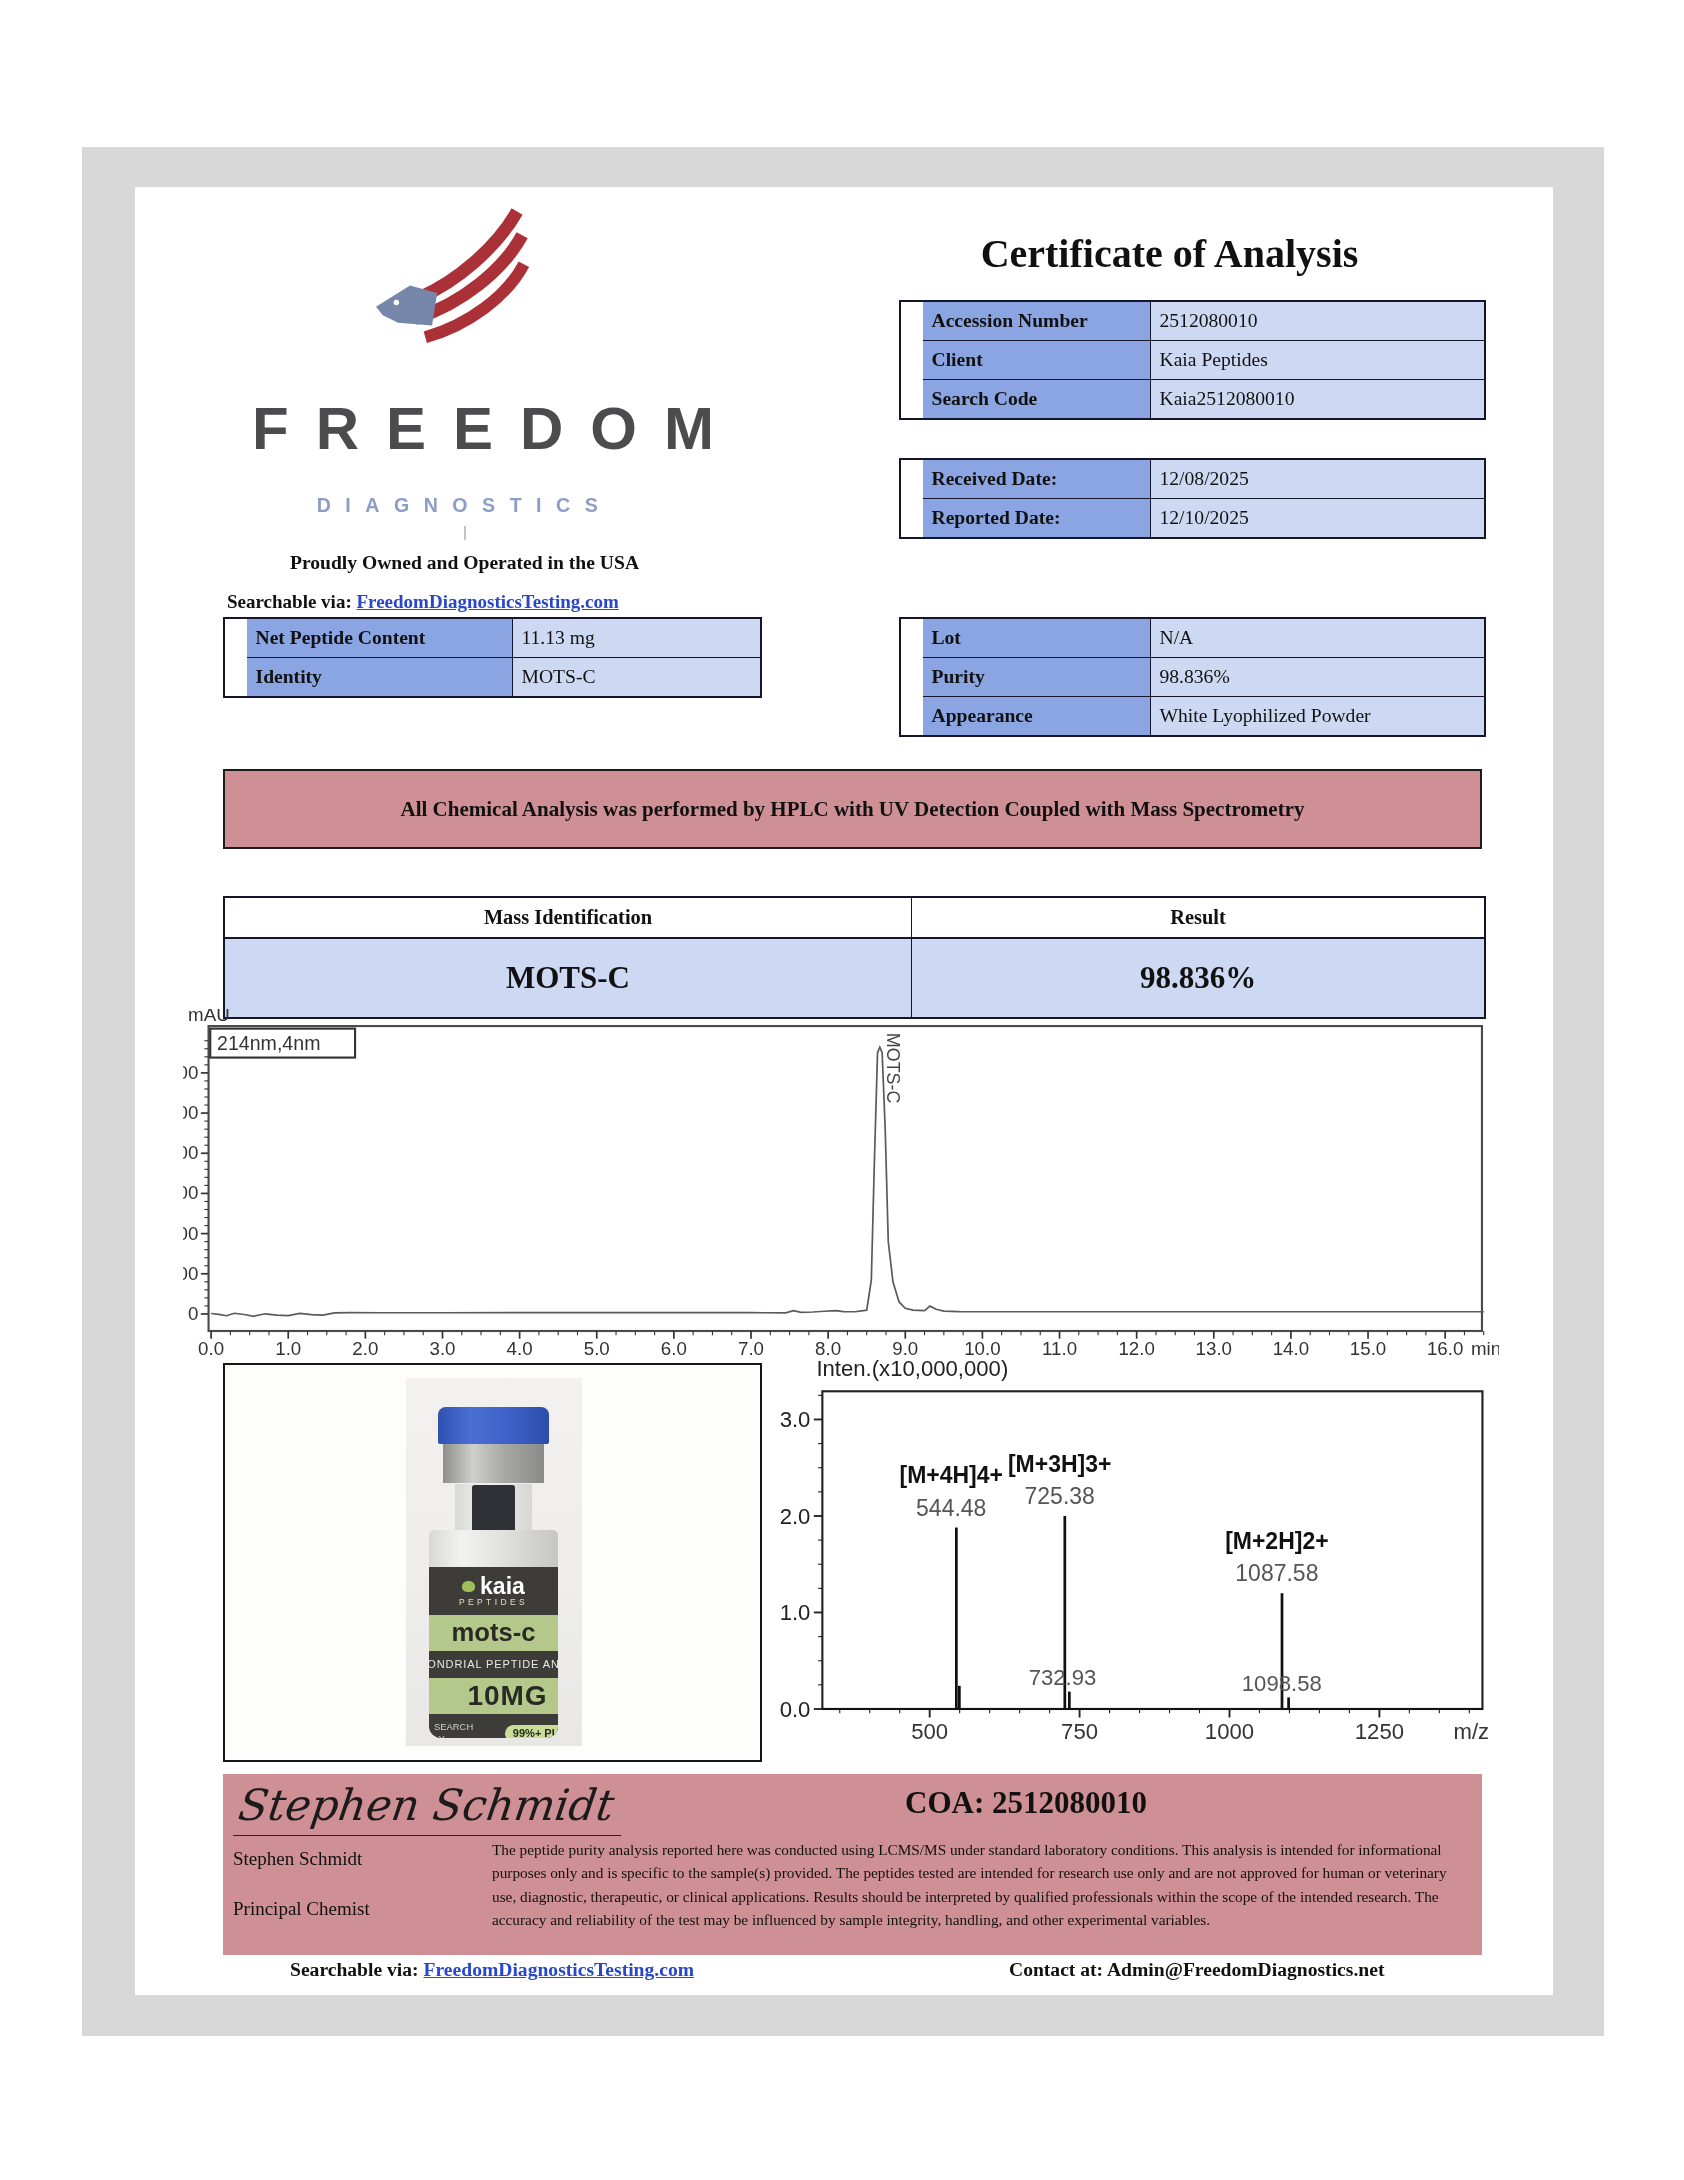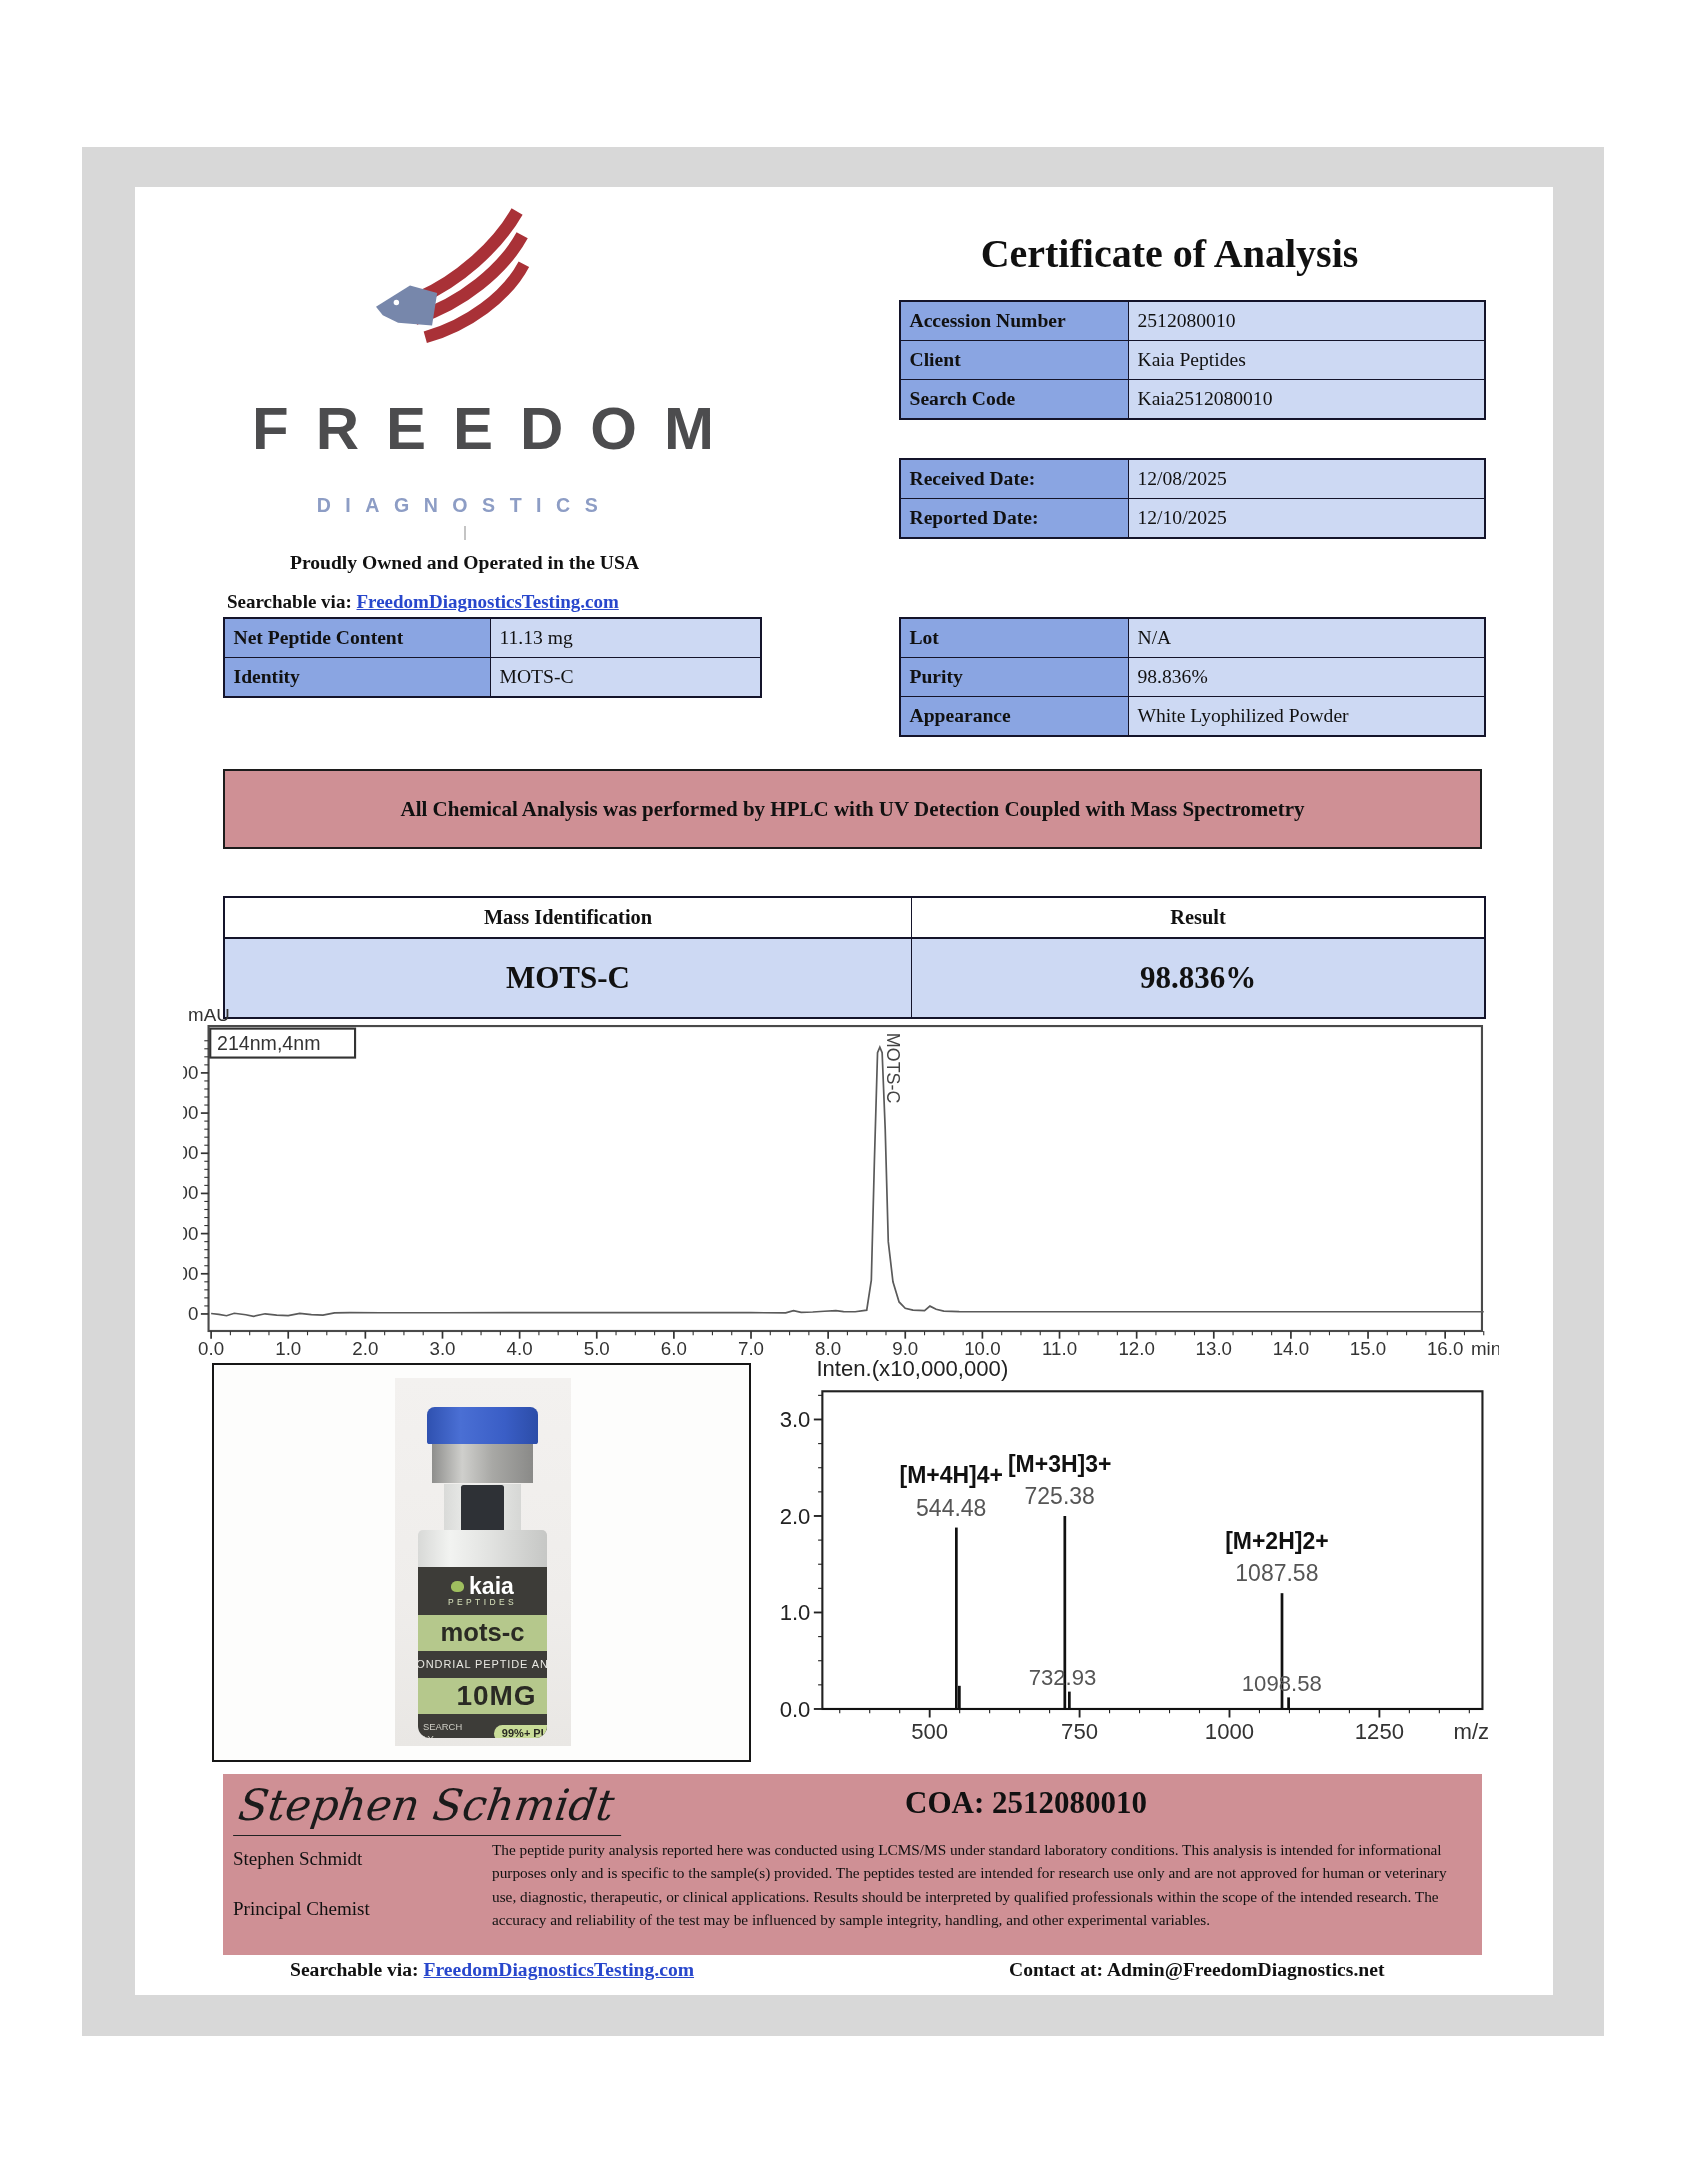--- a/index.html
+++ b/index.html
@@ -16,21 +16,21 @@
              color:#8d9dc5;letter-spacing:14.5px;text-align:center;white-space:nowrap;}
   .logo-divider{width:1.7px;height:13.6px;background:#c4c4c4;}
   .tagline{font-weight:bold;font-size:19.6px;text-align:center;}
   .search-line{font-weight:bold;font-size:19px;white-space:nowrap;}
   .link{color:#2847cc;text-decoration:underline;cursor:pointer;}
 
   .cert-title{font-weight:bold;font-size:40px;text-align:center;white-space:nowrap;}
 
   
   .itable{border:2.6px solid #14142a;}
-  .trow{display:flex;border-bottom:1.7px solid #14142a;}
+  .trow{display:flex;border-bottom:1.7px solid #14142a;margin-left:22px;}
   .trow:last-child{border-bottom:none;}
   .tcell{display:flex;align-items:center;font-size:19.6px;line-height:1.05;padding:0 8.5px;box-sizing:border-box;}
   .tlabel{background:#8aa5e2;font-weight:bold;border-right:1.7px solid #14142a;width:var(--labelw);flex:none;}
   .tvalue{background:#cdd9f3;flex:1;}
   .rh{height:38px;}
 
   .banner{background:#cf9095;border:2.6px solid #1c1c1c;display:flex;align-items:center;justify-content:center;
           font-weight:bold;font-size:21px;text-align:center;}
 
   .mass-table{border:2.6px solid #14142a;}
@@ -295,21 +295,21 @@
       <text x="18" y="176.334" text-anchor="end" font-size="22" fill="#333">2000</text>
       <text x="18" y="129.1675" text-anchor="end" font-size="22" fill="#333">2500</text>
       <text x="18" y="82.00099999999998" text-anchor="end" font-size="22" fill="#333">3000</text>
       <text x="6" y="14" font-size="22" fill="#333">mAU</text>
       <rect x="32" y="23" width="170" height="34" fill="#ffffff" stroke="#333" stroke-width="2.5"></rect>
       <text x="40" y="48" font-size="23" fill="#333">214nm,4nm</text>
       <polyline points="33.0,357.5 42.1,358.5 51.1,360.1 60.2,357.2 73.7,358.9 82.8,360.8 96.4,357.8 110.0,359.3 123.5,359.9 137.1,357.4 150.7,358.8 164.3,359.3 177.9,356.7 196.0,356.5 232.2,356.6 304.6,356.6 395.2,356.5 485.8,356.5 576.3,356.5 666.9,356.5 707.6,356.7 716.7,354.2 725.7,356.1 739.3,355.7 752.9,354.8 766.5,354.2 775.5,355.2 789.1,355.4 802.7,353.5 808.1,318.4 811.7,178.8 815.4,51.4 818.1,44.8 820.8,51.4 824.4,141.0 828.0,273.1 833.5,320.3 840.7,343.9 847.9,351.4 857.0,353.5 870.6,354.0 876.9,348.8 884.2,352.5 893.2,354.6 911.3,355.2 938.5,355.4 1029.0,355.4 1119.6,355.4 1210.1,355.4 1300.7,355.4 1391.3,355.4 1481.8,355.4 1527.1,355.4" fill="none" stroke="#5a5a5a" stroke-width="2"></polyline>
       <text x="826.0685" y="28" font-size="21" fill="#444" transform="rotate(90 826.0685 28)">MOTS-C</text>
     </svg>
 
-  <div class="abs vial-box" style="left:212px;top:1363px;width:539px;height:399px;box-sizing:border-box;">
+  <div class="abs vial-box" style="left:223px;top:1363px;width:539px;height:399px;box-sizing:border-box;">
     <div class="photo" style="left:181px;top:12.8px;width:176px;height:368px;">
       <div class="cap" style="left:32px;top:29px;width:111px;height:37px;"></div>
       <div class="crimp" style="left:37px;top:66px;width:101px;height:39px;"></div>
       <div class="neck" style="left:49px;top:106px;width:77px;height:46px;"></div>
       <div class="stopper" style="left:66px;top:107px;width:43px;height:60px;"></div>
       <div class="vbody" style="left:23px;top:152px;width:129px;height:208px;">
         <div class="band band-dark" style="top:37px;height:48px;flex-direction:column;">
           <div style="display:flex;align-items:center;">
             <span class="frog"></span>
             <span class="kaia-word">kaia</span>

